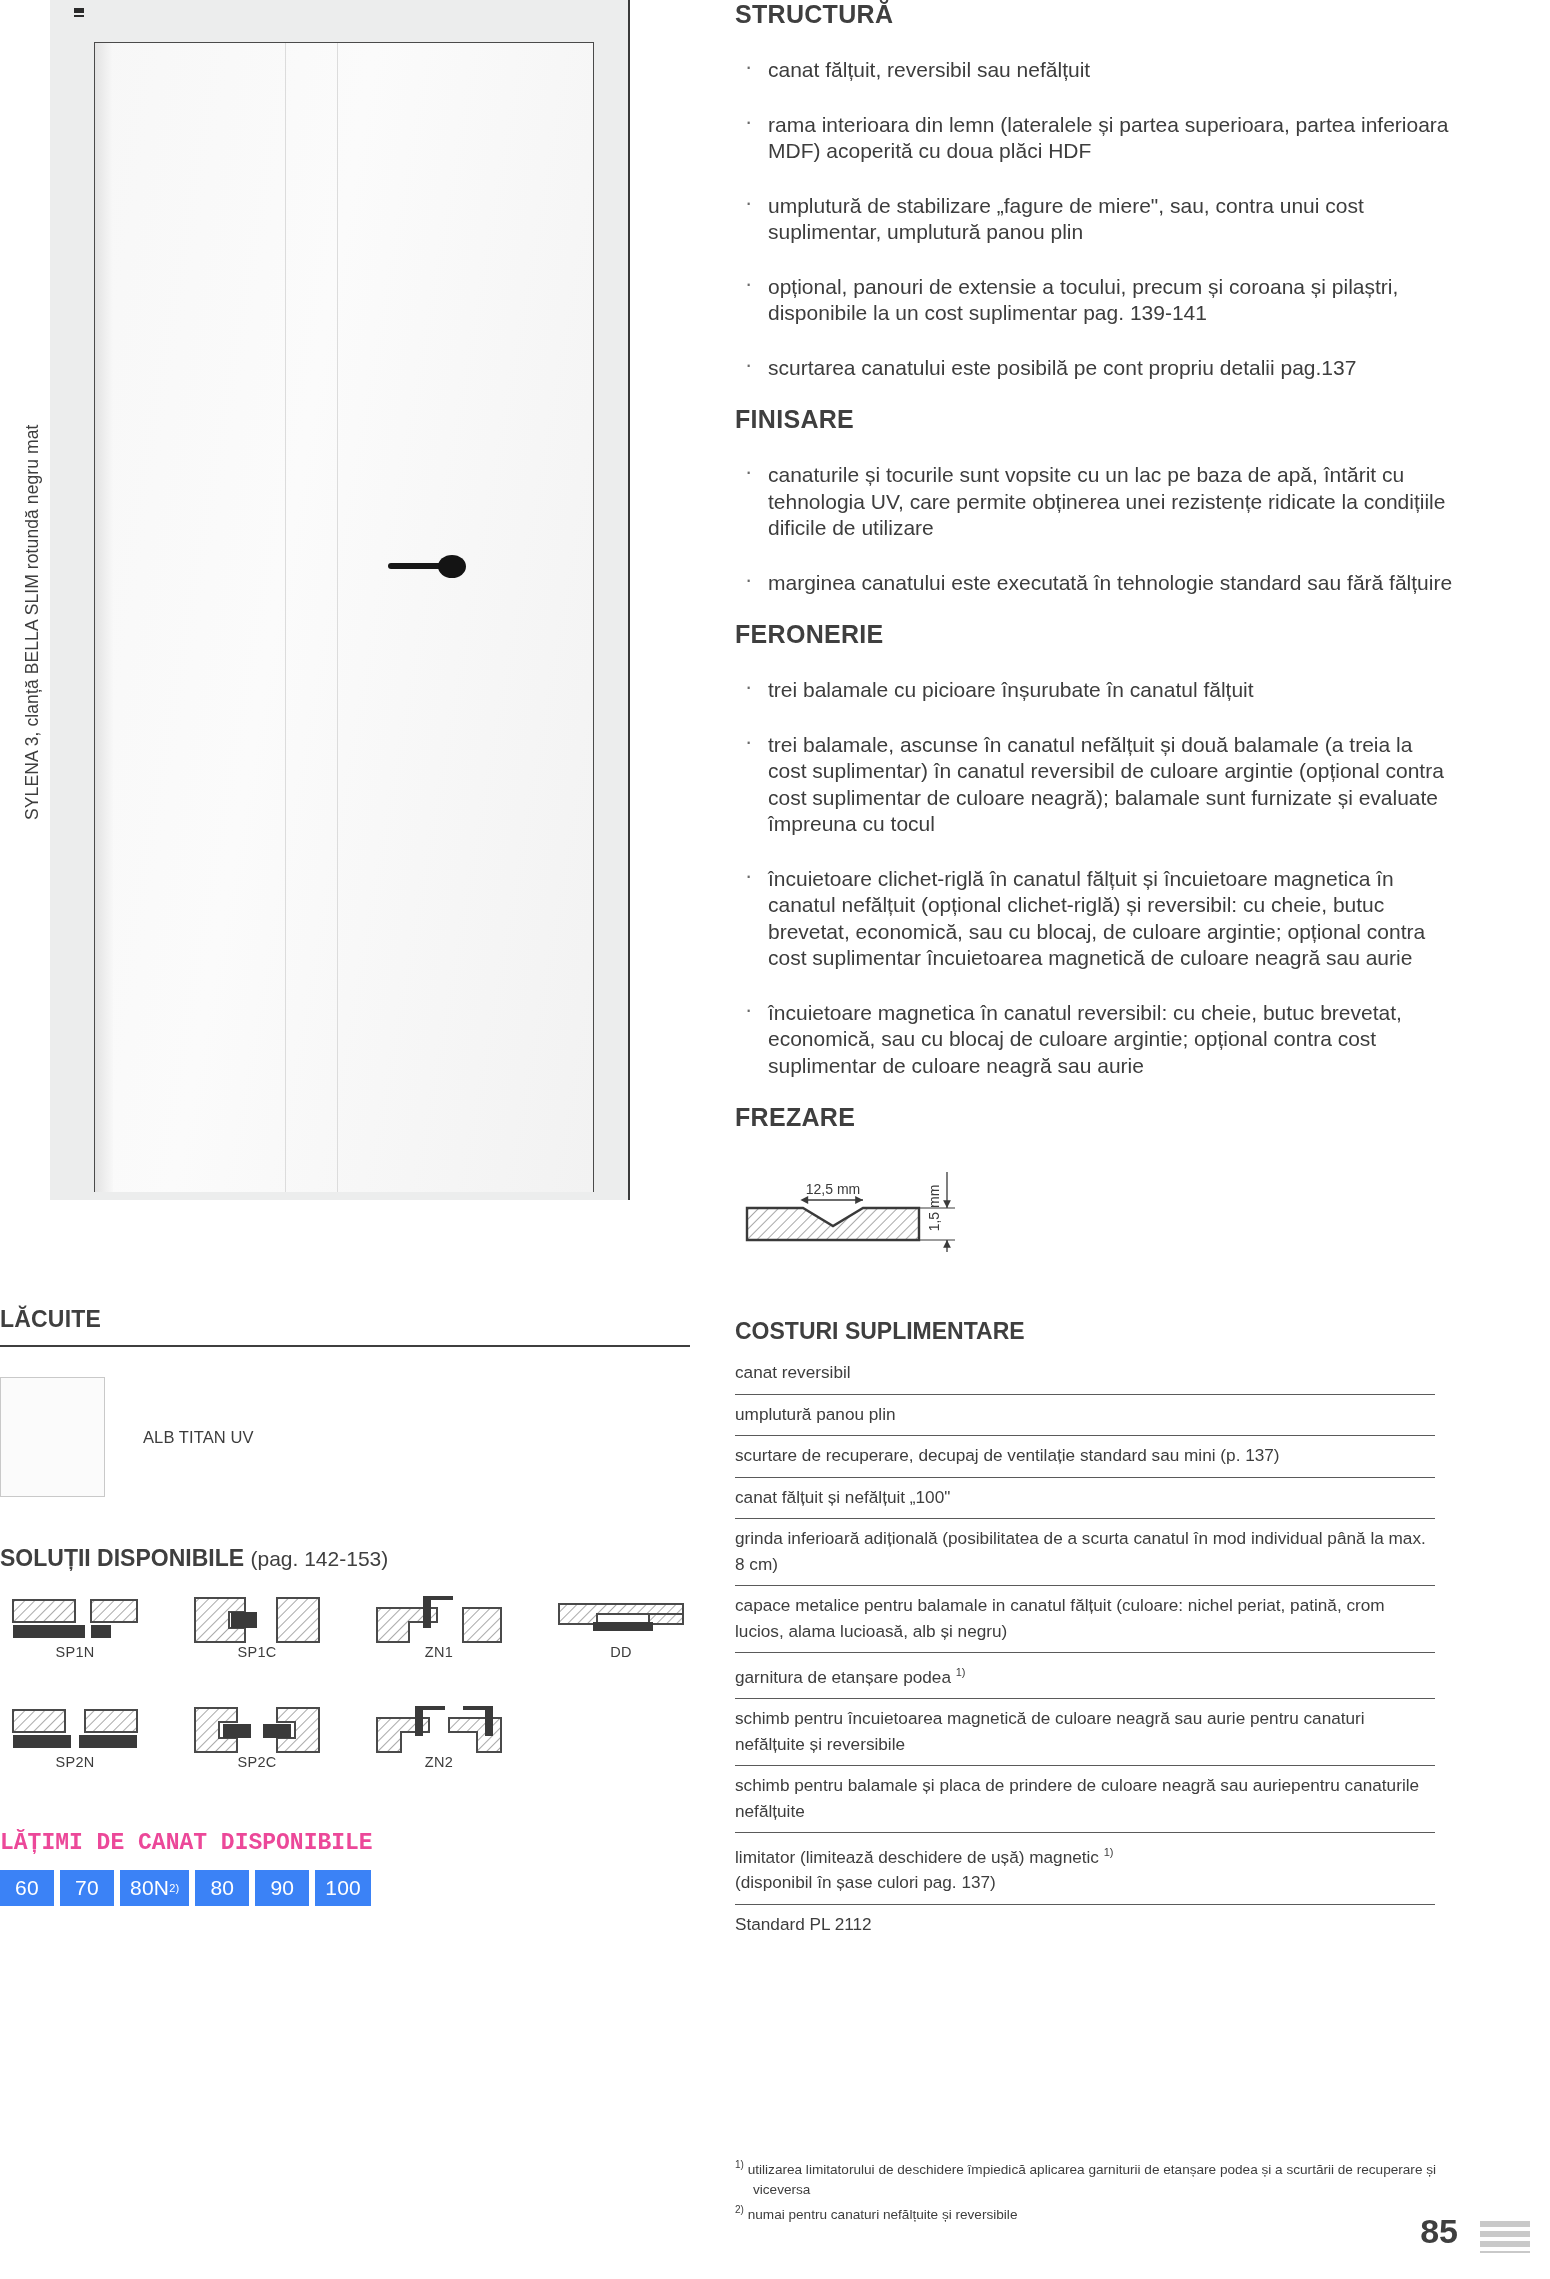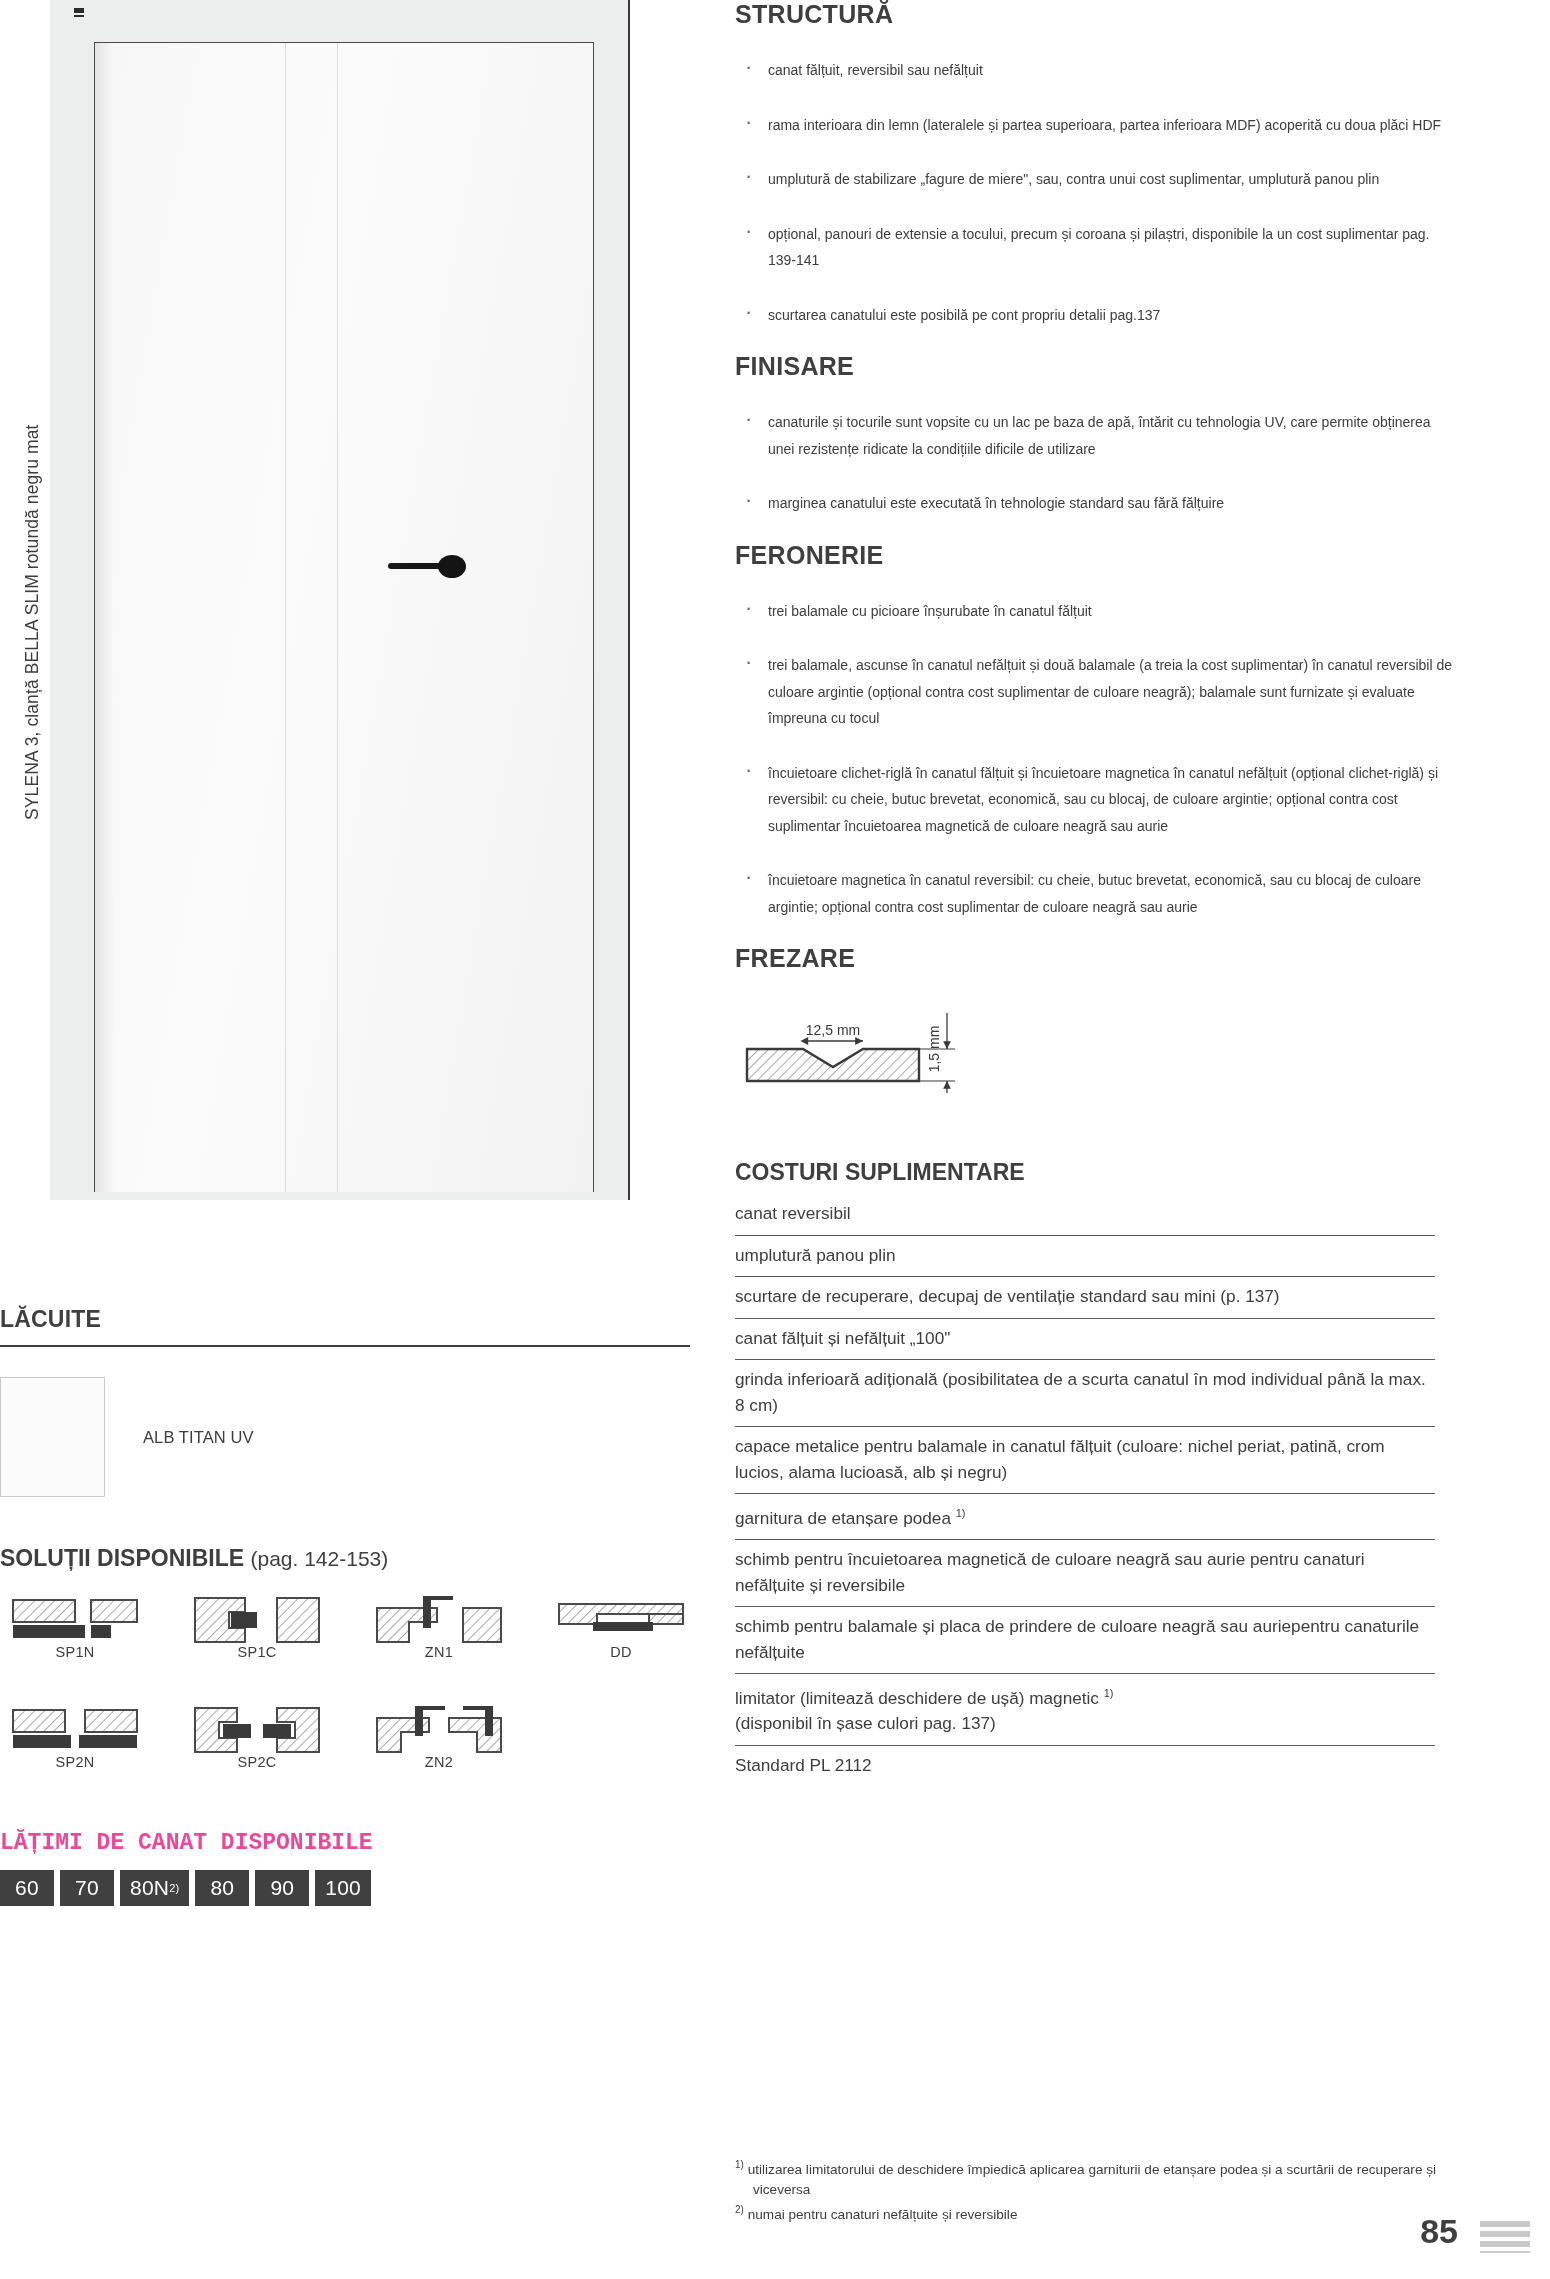--- a/index.html
+++ b/index.html
@@ -119,40 +119,40 @@
   .sol-label {
     text-align:center; font-size:14.5px; color:#3d3d3d;
     margin-top:-6px; letter-spacing:.3px;
   }
 
   
   #latimi-block { position:absolute; left:0; top:1830px; width:700px; }
   #latimi-title { font-size:23px; font-weight:bold; color:#ec4899;font-family:Liberation Mono, monospace; }
   #latimi-row { margin-top:14px; display:flex; gap:6px; }
   .width-chip {
-    background:#404040; color:#ffffff;
+    background:#3b82f6; color:#ffffff;
     height:36px; min-width:54px;
     display:flex; align-items:center; justify-content:center;
     font-size:21px; padding:0 10px;
     letter-spacing:.2px;
   }
   .width-chip sup { font-size:11px; vertical-align:super; }
 
   
   #right-col {
     position:absolute; left:735px; top:0; width:720px;
   }
   .blk-title {
     font-size:25px; font-weight:bold; color:#3f3f3f;
     letter-spacing:.3px; margin:0 0 14px 0;
   }
   ul.speclist { list-style:none; margin:0 0 24px 0; padding:0; }
   ul.speclist li {
     position:relative; padding-left:33px;
-    font-size:14px; line-height:26.5px; color:#3d3d3d;
+    font-size:21px; line-height:26.5px; color:#3d3d3d;
     margin-bottom:2px;
     margin-top:28px;
   }
   ul.speclist li:before {
     content:"·"; position:absolute; left:10px; top:-3px;
     font-size:22px; color:#6a6a6a;
   }
 
   
   #frezare-block { margin-top:18px; }

